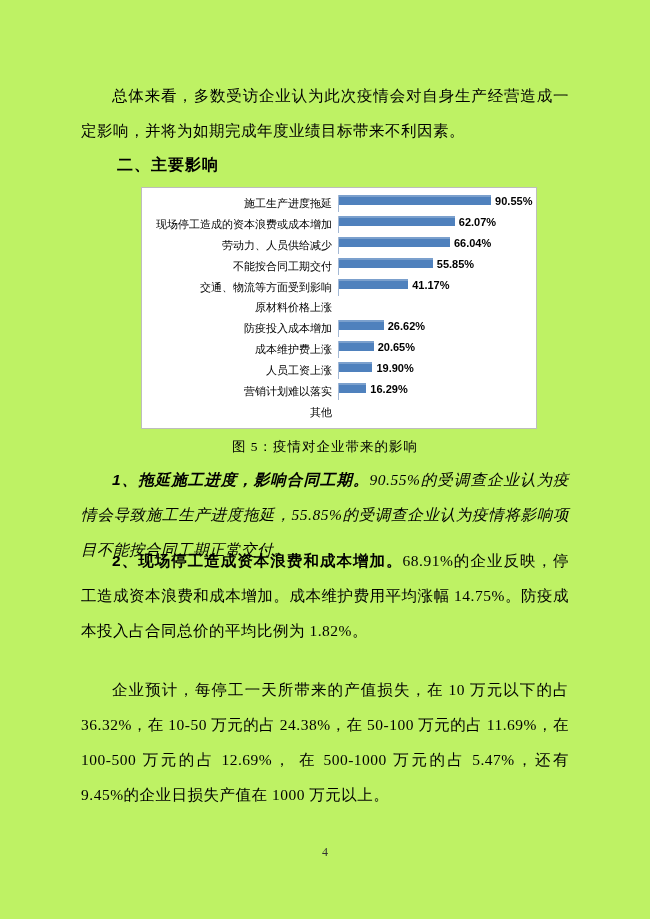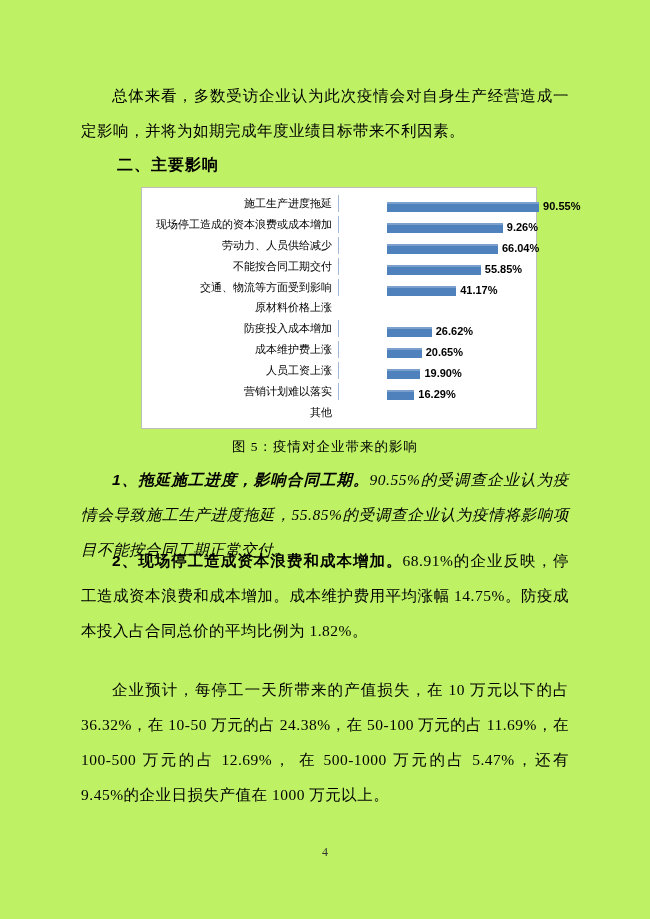--- a/index.html
+++ b/index.html
@@ -65,24 +65,23 @@
     padding-right:6px;
     font-family:"Liberation Sans","DejaVu Sans",sans-serif;
     color:#000;
     white-space:nowrap;
     overflow:hidden;
   }
   .ctrack {
     flex:1;
     position:relative;
     display:flex;
-    align-items:flex-end;
+    align-items:flex-start;
     height:100%;
     border-left:1px solid #a3b8d4;
-    padding-left:48px;
   }
   .cbar {
     height:10px;
     box-shadow:inset 0 2px 0 rgba(255,255,255,0.25);
   }
   .cval {
     margin-left:4px;
     font-family:"Liberation Sans","DejaVu Sans",sans-serif;
     font-size:11px;
     font-weight:bold;
@@ -124,21 +123,21 @@
           <div class="clab">施工生产进度拖延</div>
           <div class="ctrack">
             <div class="cbar" style="width: 152.124px; background: rgb(79, 129, 189);"></div>
             <div class="cval">90.55%</div>
           </div>
         </div>
         <div class="crow">
           <div class="clab">现场停工造成的资本浪费或成本增加</div>
           <div class="ctrack">
             <div class="cbar" style="width: 115.769px; background: rgb(79, 129, 189);"></div>
-            <div class="cval">9.26%</div>
+            <div class="cval">62.07%</div>
           </div>
         </div>
         <div class="crow">
           <div class="clab">劳动力、人员供给减少</div>
           <div class="ctrack">
             <div class="cbar" style="width: 110.947px; background: rgb(79, 129, 189);"></div>
             <div class="cval">66.04%</div>
           </div>
         </div>
         <div class="crow">

